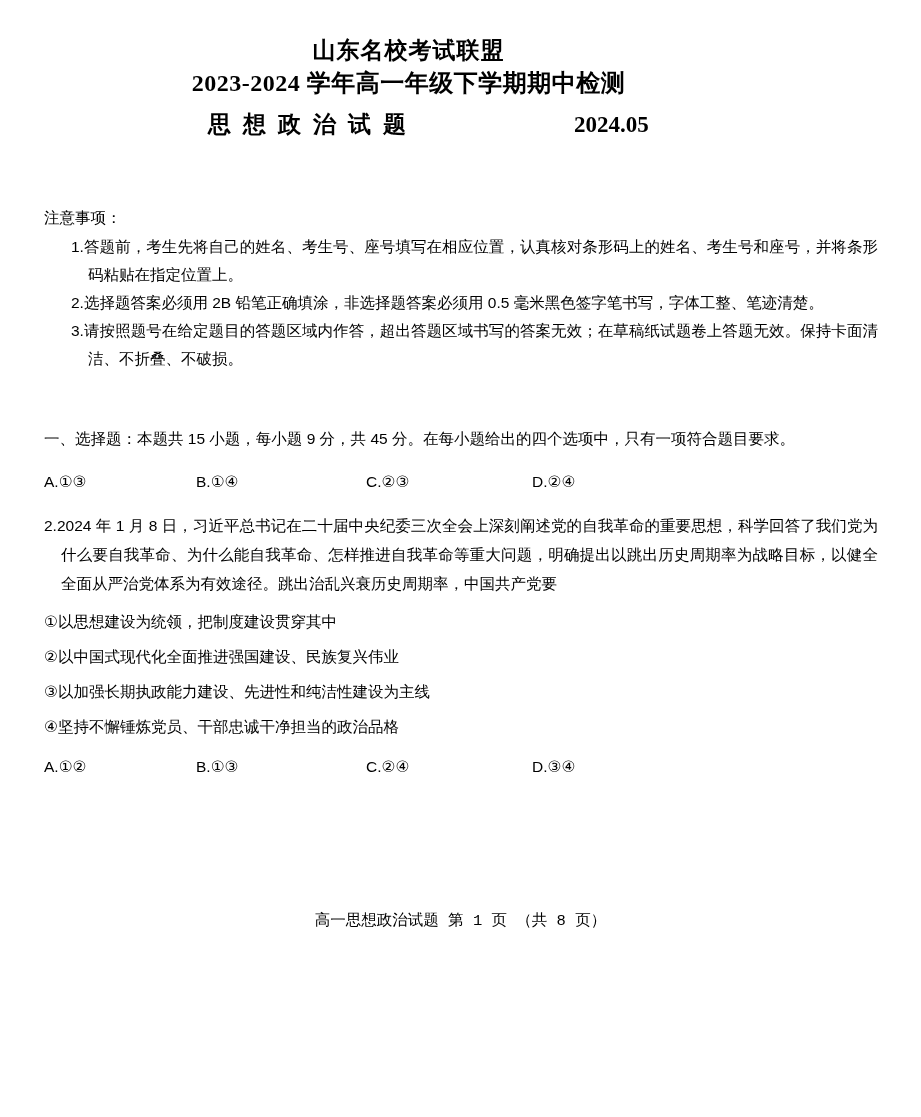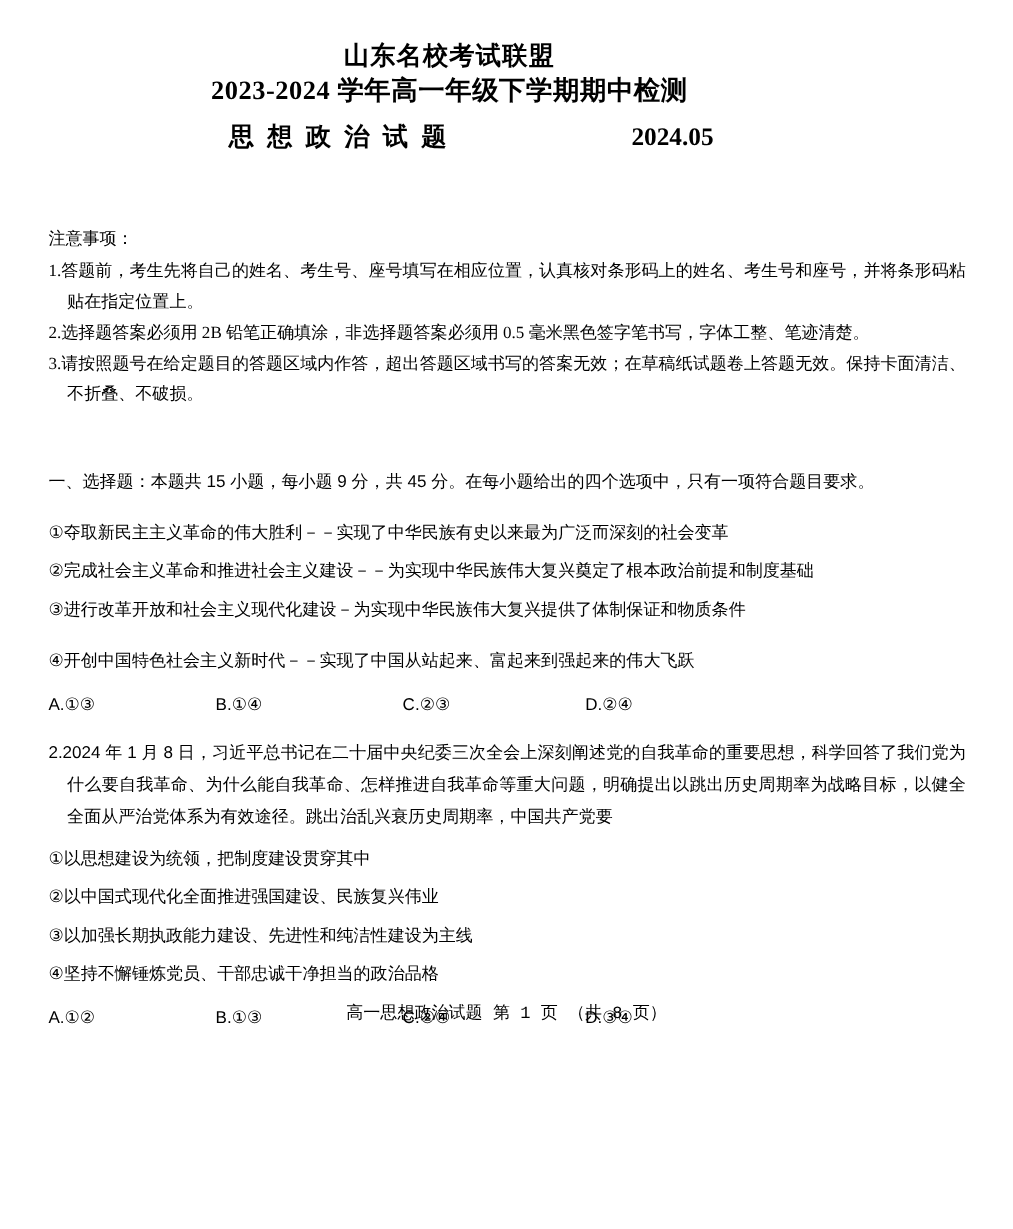--- a/index.html
+++ b/index.html
@@ -86,25 +86,26 @@
     font-size: 15.5px;
     font-weight: normal;
     line-height: 26px;
     margin-bottom: 2px;
     font-family: "Liberation Sans", "DejaVu Sans", sans-serif;
   }
 
   .notice-item {
     font-size: 15.5px;
     line-height: 28px;
-    font-family: Liberation Serif, serif;
+    font-family: Liberation Sans, sans-serif;
     text-align: justify;
     padding-left: 17px;
     text-indent: -17px;
     margin-bottom: 0;
+    margin-left: 27px;
   }
 
   .section-heading {
     font-size: 15.5px;
     line-height: 28px;
     font-family: "Liberation Sans", "DejaVu Sans", sans-serif;
     margin-top: 52px;
     text-align: justify;
   }
 
@@ -180,26 +181,20 @@
   <div class="body-area">
 
     <div class="notice-heading">注意事项：</div>
     <div class="notice-item">1.答题前，考生先将自己的姓名、考生号、座号填写在相应位置，认真核对条形码上的姓名、考生号和座号，并将条形码粘贴在指定位置上。</div>
     <div class="notice-item">2.选择题答案必须用 2B 铅笔正确填涂，非选择题答案必须用 0.5 毫米黑色签字笔书写，字体工整、笔迹清楚。</div>
     <div class="notice-item">3.请按照题号在给定题目的答题区域内作答，超出答题区域书写的答案无效；在草稿纸试题卷上答题无效。保持卡面清洁、不折叠、不破损。</div>
 
     <div class="section-heading">一、选择题：本题共 15 小题，每小题 9 分，共 45 分。在每小题给出的四个选项中，只有一项符合题目要求。</div>
 
     <div class="question">
-      <div class="opt-list">
-        <div class="opt-line">①夺取新民主主义革命的伟大胜利－－实现了中华民族有史以来最为广泛而深刻的社会变革</div>
-        <div class="opt-line">②完成社会主义革命和推进社会主义建设－－为实现中华民族伟大复兴奠定了根本政治前提和制度基础</div>
-        <div class="opt-line">③进行改革开放和社会主义现代化建设－为实现中华民族伟大复兴提供了体制保证和物质条件</div>
-        <div class="opt-line gap-before">④开创中国特色社会主义新时代－－实现了中国从站起来、富起来到强起来的伟大飞跃</div>
-      </div>
       <div class="answer-row">
         <span class="ans a">A.①③</span>
         <span class="ans b">B.①④</span>
         <span class="ans c">C.②③</span>
         <span class="ans d">D.②④</span>
       </div>
     </div>
 
     <div class="question">
       <div class="question-stem">2.2024 年 1 月 8 日，习近平总书记在二十届中央纪委三次全会上深刻阐述党的自我革命的重要思想，科学回答了我们党为什么要自我革命、为什么能自我革命、怎样推进自我革命等重大问题，明确提出以跳出历史周期率为战略目标，以健全全面从严治党体系为有效途径。跳出治乱兴衰历史周期率，中国共产党要</div>

